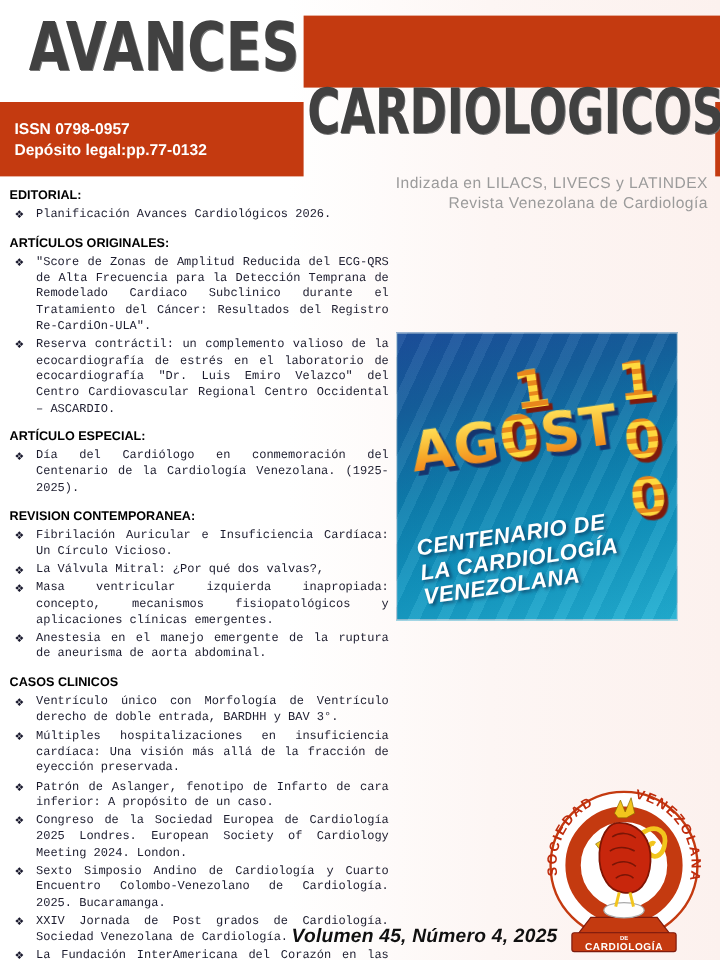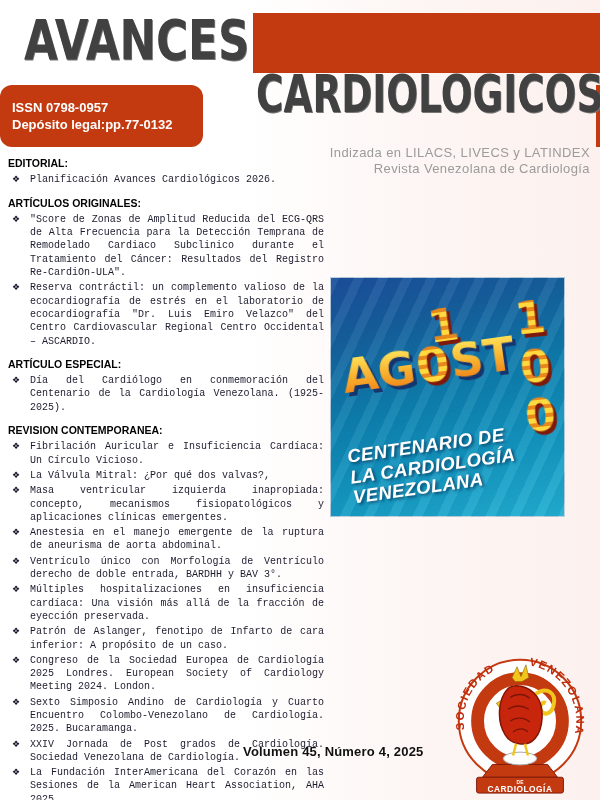--- a/index.html
+++ b/index.html
@@ -10,23 +10,23 @@
   }
   
   .red-rect-top{position:absolute;left:253px;top:13px;width:347px;height:60px;background:var(--red);}
   .title-avances{
     position:absolute;left:24px;top:8px;
     font-family:"DejaVu Sans",sans-serif;font-weight:bold;font-size:56px;line-height:64px;
     color:var(--title);transform:scaleX(0.78);transform-origin:left top;letter-spacing:0px;
     text-shadow:1px 1px 0 #777;
   }
   .red-band{
-    position:absolute;left:0;top:85px;width:203px;height:62px;background:var(--red);
+    position:absolute;left:0;top:85px;width:253px;height:62px;background:var(--red);
     color:#fff;font-weight:bold;font-size:13px;line-height:17px;
-    padding:14px 12px 0 12px;box-sizing:border-box;border-radius:12px;
+    padding:14px 12px 0 12px;box-sizing:border-box;
   }
   .red-sliver{position:absolute;left:596px;top:85px;width:4px;height:62px;background:var(--red);}
   .title-cardio{
     position:absolute;left:256px;top:64px;
     font-family:"DejaVu Sans",sans-serif;font-weight:bold;font-size:52px;line-height:60px;
     color:var(--title);transform:scaleX(0.72);transform-origin:left top;
     text-shadow:1px 1px 0 #777;white-space:nowrap;
   }
   .subtitle{
     position:absolute;right:10px;top:145px;text-align:right;
@@ -75,22 +75,22 @@
   .poster-caption{
     position:absolute;left:16px;top:170px;transform:rotate(-8deg);transform-origin:left top;
     color:#fff;font-weight:bold;font-style:italic;font-size:18.5px;line-height:20.5px;
     letter-spacing:0.4px;white-space:nowrap;
     text-shadow:2px 2px 3px rgba(8,25,60,0.6);
   }
   
   .logo{position:absolute;left:450px;top:648px;width:140px;height:150px;}
   
   .volume{
-    position:absolute;left:243px;top:744px;font-size:13px;font-weight:bold;
-    color:#101010;letter-spacing:0.2px;white-space:nowrap;
+    position:absolute;left:243px;top:772px;font-size:16px;font-weight:bold;
+    color:#101010;letter-spacing:0.2px;white-space:nowrap;font-style:italic;
   }
 </style>
 </head>
 <body>
 
 <div class="page" style="--red: #c43a10; --title: #414141; --subtitle: #9b9b9b; --body: #1c1c2e;">
 
   <div class="red-rect-top"></div>
   <div class="title-avances">AVANCES</div>
 
@@ -145,20 +145,21 @@
         <div class="toc-item">
           <span class="bullet">❖</span>
           <span class="item-text">Masa ventricular izquierda inapropiada: concepto, mecanismos fisiopatológicos y aplicaciones clínicas emergentes.</span>
         </div>
         <div class="toc-item">
           <span class="bullet">❖</span>
           <span class="item-text">Anestesia en el manejo emergente de la ruptura de aneurisma de aorta abdominal.</span>
         </div>
       </div>
       <div class="toc-section">
+        <div class="toc-heading">CASOS CLINICOS</div>
         <div class="toc-item">
           <span class="bullet">❖</span>
           <span class="item-text">Ventrículo único con Morfología de Ventrículo derecho de doble entrada, BARDHH y BAV 3°.</span>
         </div>
         <div class="toc-item">
           <span class="bullet">❖</span>
           <span class="item-text">Múltiples hospitalizaciones en insuficiencia cardíaca: Una visión más allá de la fracción de eyección preservada.</span>
         </div>
         <div class="toc-item">
           <span class="bullet">❖</span>

